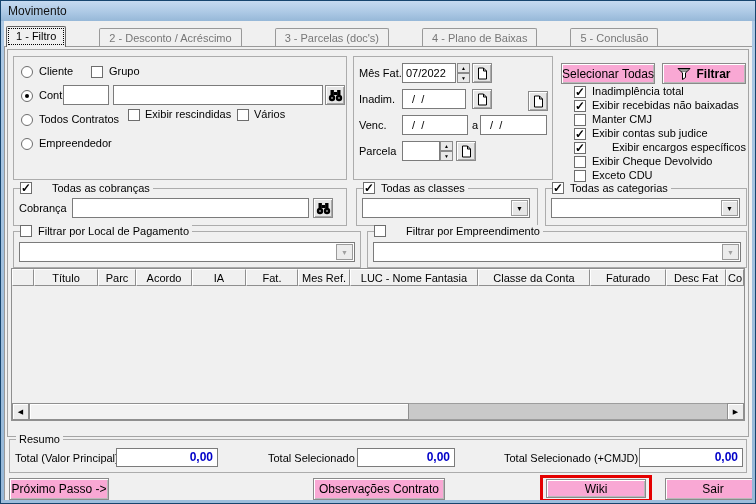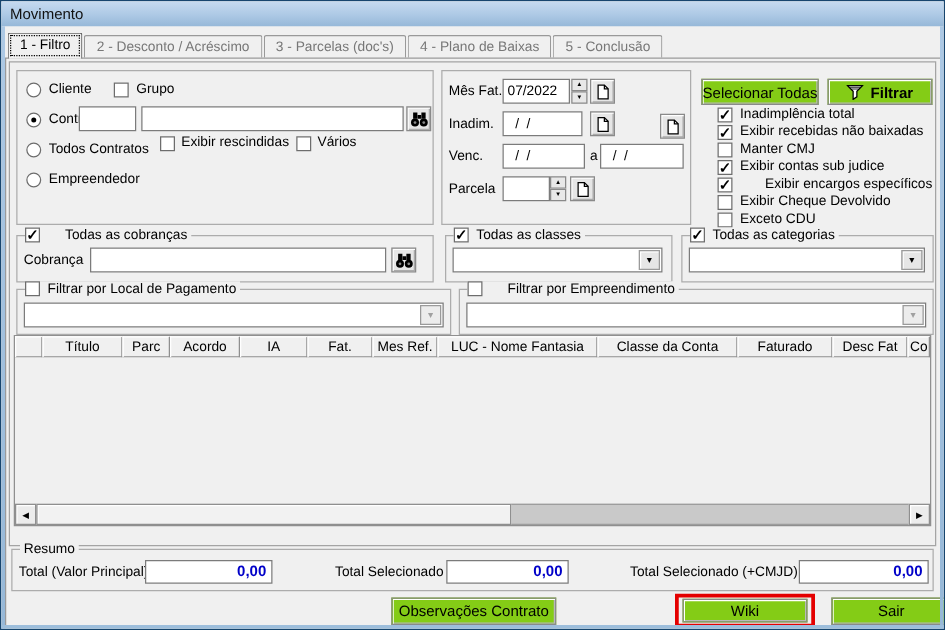--- a/index.html
+++ b/index.html
@@ -10,39 +10,39 @@
   .titlebar { position:absolute; left:0; top:0; width:100%; height:20px;
 : linear-gradient(#c6daf0, #adc9e5 55%, #96b8d8);
               background: linear-gradient(#c6daf0, #adc9e5 55%, #96b8d8);
               display:flex; align-items:center; padding-left:7px; font-size:12px; color:#111; }
   .edge { position:absolute; background:linear-gradient(#adc9e5,#96b8d8); z-index:50; }
   .edge.l { left:0; top:20px; width:3px; bottom:0; }
   .edge.r { right:0; top:20px; width:3px; bottom:0; }
   .edge.b { left:0; right:0; bottom:0; height:3px; background:#9dbedc; }
 
   
-  .tabs { position:absolute; left:5px; top:26px; height:20px; display:flex; align-items:flex-end; }
+  .tabs { position:absolute; left:5px; top:26px; height:20px; display:flex; align-items:flex-end;gap:32px; }
   .tab { height:19px; padding:3px 9px 2px; color:#777; background:#f0f0f0;
          border:1px solid #999; border-bottom:none; border-radius:2px 2px 0 0; margin-right:1px; cursor:default; }
   .tab.active { height:21px; color:#000; border-color:#666; position:relative; z-index:3;
                 outline:1px dotted #000; outline-offset:-3px; background:#f0f0f0; }
   .tabpage { position:absolute; left:3px; top:45px; width:750px; height:456px;
              border:1px solid #9a9a9a; background:#f0f0f0; }
   .bigpanel { position:absolute; left:6px; top:48px; width:742px; height:388px;
               border:1px solid #a4a4a4; background:#f0f0f0; }
 
   
   .lbl { position:absolute; white-space:nowrap; }
   .cb { position:absolute; width:12px; height:12px; background:#fff; border:1px solid #6d6d6d; }
   .cb.on::after { content:"✓"; position:absolute; left:0px; top:-2px; font-size:12px; font-weight:bold; }
   .rb { position:absolute; width:12px; height:12px; background:#fff; border:1px solid #6d6d6d; border-radius:50%; }
   .rb.on::after { content:""; position:absolute; left:3px; top:3px; width:4px; height:4px; background:#000; border-radius:50%; }
   .txt { position:absolute; height:20px; border:1px solid #7b7b7b; background:#fff; font-family:"Liberation Sans",sans-serif;
          font-size:11px; padding:0 3px; white-space:pre; }
-  .btn { position:absolute; background:#84cc16; border:1px solid #8a8a8a;
+  .btn { position:absolute; background:#f9a8d4; border:1px solid #8a8a8a;
          box-shadow: inset 1px 1px 0 #fff, inset -1px -1px 0 #b9b9b9;
          display:flex; align-items:center; justify-content:center; font-size:12px; cursor:default; }
   .sqbtn { position:absolute; width:20px; height:20px; background:#e6e6e6; border:1px solid #8a8a8a;
            box-shadow: inset 1px 1px 0 #fff, inset -1px -1px 0 #aaa;
            display:flex; align-items:center; justify-content:center; }
   .spin { position:absolute; width:13px; height:20px; display:flex; flex-direction:column; }
   .spin span { flex:1; background:#e8e8e8; border:1px solid #8a8a8a; font-size:5px; line-height:8px;
                text-align:center; color:#000; overflow:hidden; }
   .gbox { position:absolute; border:1px solid #acacac; }
   .gtitle { position:absolute; top:-7px; background:#f0f0f0; padding:0 3px; white-space:nowrap; }
@@ -285,20 +285,23 @@
   <div class="gbox" style="left:8px; top:438px; width:738px; height:34px;">
     <span class="gtitle" style="left:6px;">Resumo</span>
   </div>
   <span class="lbl" style="left:14px; top:451px;">Total (Valor Principal)</span>
   <div class="val" style="left:115px; top:447px; width:102px;">0,00</div>
   <span class="lbl" style="left:267px; top:451px;">Total Selecionado</span>
   <div class="val" style="left:356px; top:447px; width:98px;">0,00</div>
   <span class="lbl" style="left:503px; top:451px;">Total Selecionado (+CMJD)</span>
   <div class="val" style="left:638px; top:447px; width:104px;">0,00</div>
 
+  <div class="btn" style="left:8px; top:477px; width:100px; height:22px;">
+    <span>Próximo Passo -&gt;</span>
+  </div>
   <div class="btn" style="left:312px; top:477px; width:132px; height:22px;">
     <span>Observações Contrato</span>
   </div>
   <div class="btn" style="left:545px; top:478px; width:100px; height:19px;">
     <span>Wiki</span>
   </div>
   <div class="redbox"></div>
   <div class="btn" style="left:664px; top:477px; width:96px; height:22px;">
     <span>Sair</span>
   </div>

